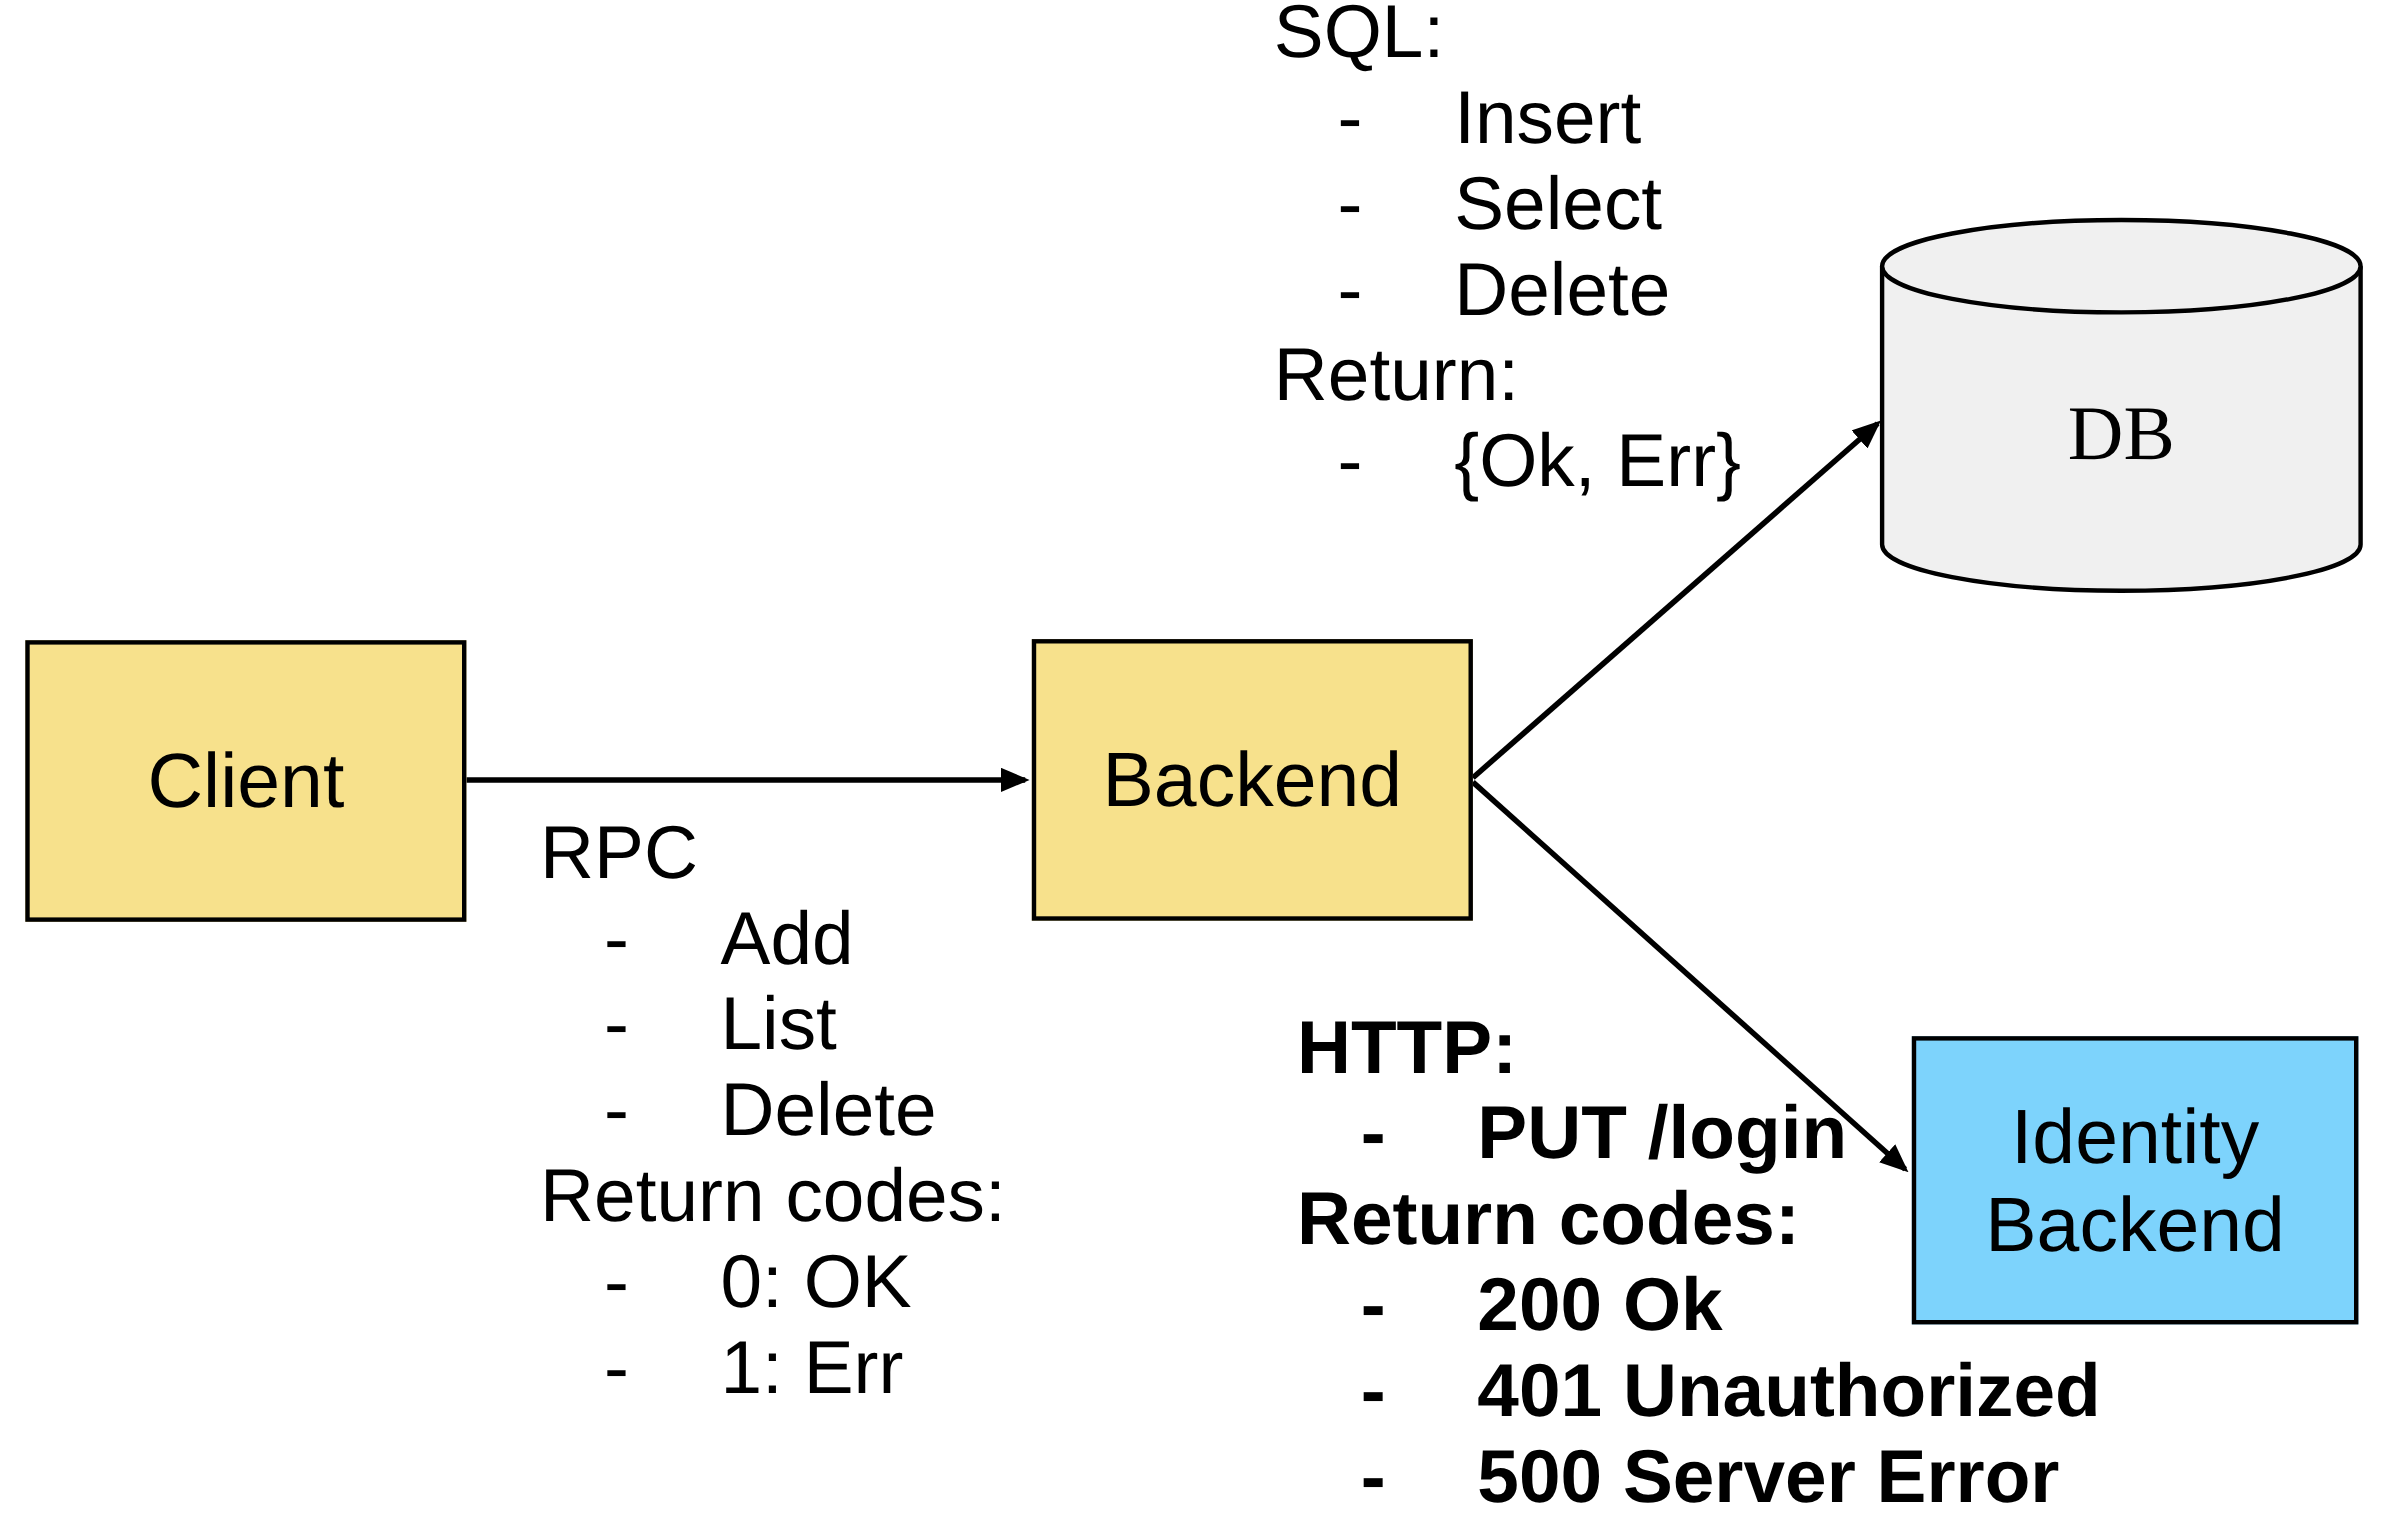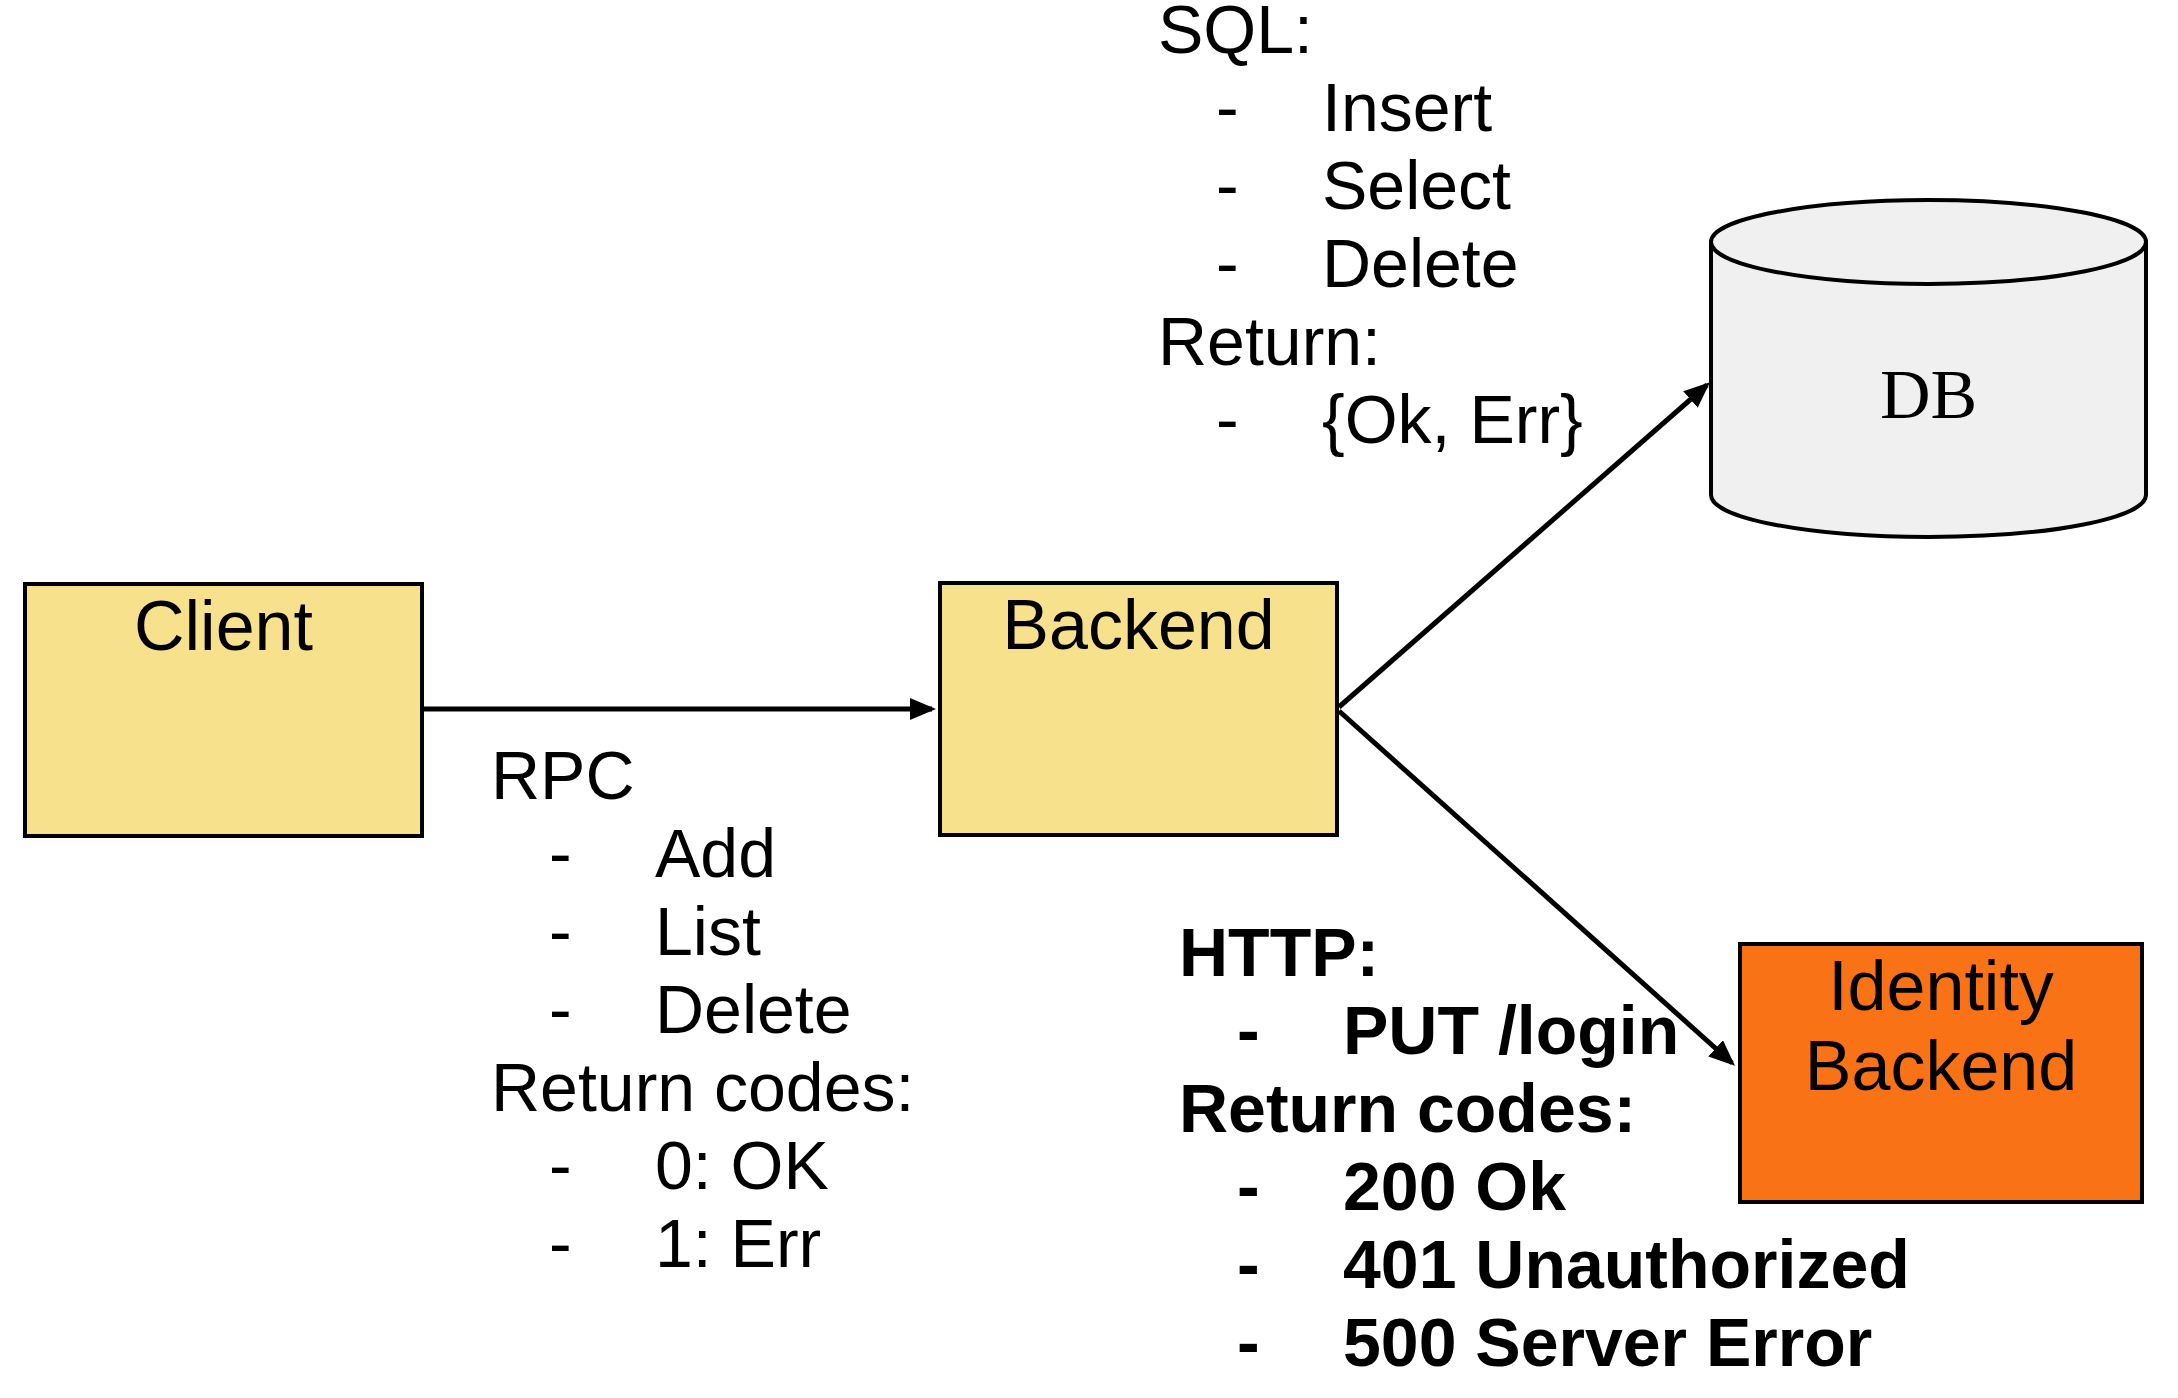--- a/index.html
+++ b/index.html
@@ -16,21 +16,21 @@
   .overlay {
     position: absolute;
     left: 0; top: 0;
     width: 2178px; height: 1398px;
   }
   .node {
     position: absolute;
     display: flex;
     flex-direction: column;
     align-items: center;
-    justify-content: flex-start;
+    justify-content: center;
     border: 4px solid #000000;
     box-sizing: border-box;
     font-size: 70px;
     line-height: 80px;
     text-align: center;
   }
   .node-client  { left: 23px;   top: 582px; width: 401px; height: 256px; background: #f7e18c; }
   .node-backend { left: 938px;  top: 581px; width: 401px; height: 256px; background: #f7e18c; }
   .node-idp     { left: 1738px; top: 942px; width: 406px; height: 262px; background: #f0f0f0; }
   .db-label {
@@ -77,21 +77,21 @@
   </svg>
 
   <div class="node node-client" style="background-color: rgb(247, 225, 140);">
     <span>Client</span>
   </div>
 
   <div class="node node-backend" style="background-color: rgb(247, 225, 140);">
     <span>Backend</span>
   </div>
 
-  <div class="node node-idp" style="background-color: #f97316;">
+  <div class="node node-idp" style="background-color: #7dd3fc;">
     <span>Identity</span>
     <span>Backend</span>
   </div>
 
   <div class="db-label">DB</div>
 
   <div class="anno anno-rpc">
     <div>RPC</div>
     <div class="item">
       <span class="dash">-</span>

